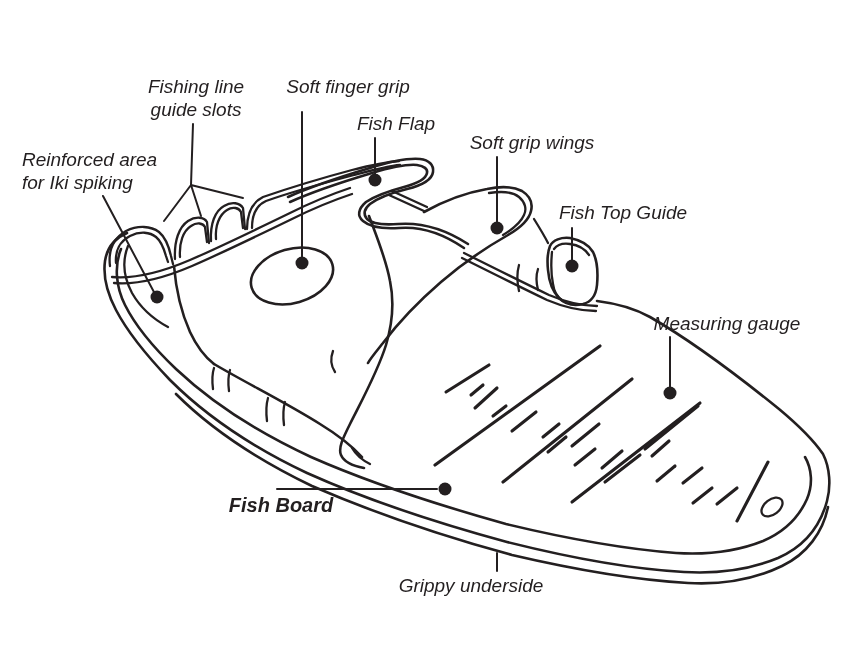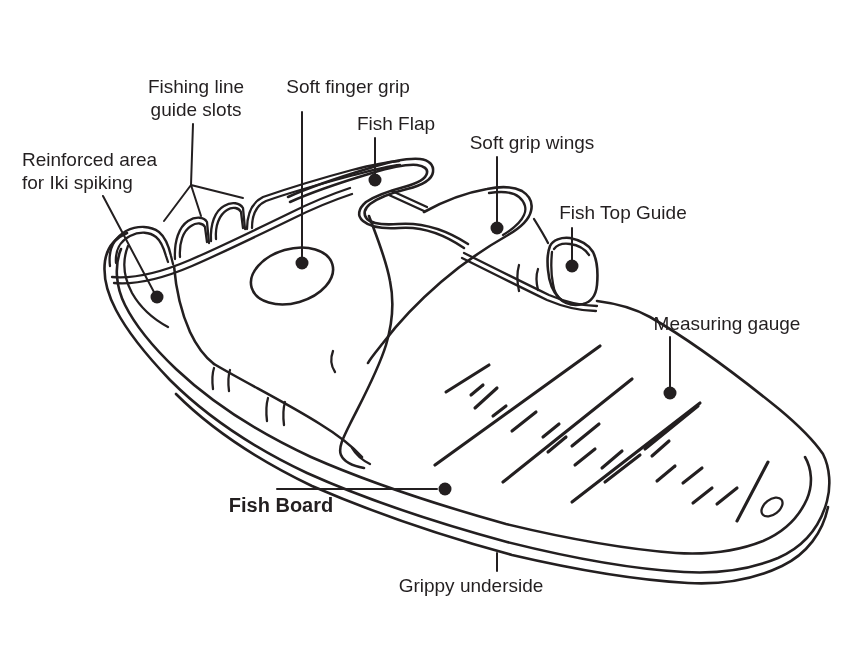--- a/index.html
+++ b/index.html
@@ -1,18 +1,18 @@
 <!DOCTYPE html>
 <html style="--ink: #231f20; --bg: #ffffff;"><head>
 <meta charset="utf-8">
 <style>
   :root { --ink:#231f20; --bg:#ffffff; }
   * { margin:0; padding:0; box-sizing:border-box; }
   html,body { width:842px; height:668px; background:var(--bg); overflow:hidden; }
-  .stage { position:relative; width:842px; height:668px; background:var(--bg); }
+  .stage { position:relative; width:842px; height:668px; background:var(--bg);font-style:italic; }
   svg { display:block; }
   .s  { fill:none; stroke:var(--ink); stroke-width:2.6; stroke-linecap:round; stroke-linejoin:round; }
   .s2 { fill:none; stroke:var(--ink); stroke-width:2.3; stroke-linecap:round; stroke-linejoin:round; }
   .gauge-mark { stroke:var(--ink); stroke-width:3.1; stroke-linecap:round; fill:none; }
   .leader { fill:none; stroke:var(--ink); stroke-width:2; stroke-linecap:round; stroke-linejoin:round; }
   .dot { fill:var(--ink); stroke:none; }
   text { font-family:"Liberation Sans","DejaVu Sans",sans-serif; font-size:19px; fill:var(--ink); }
   text.bold { font-weight:bold; font-size:20px; }
 </style>
 </head>

